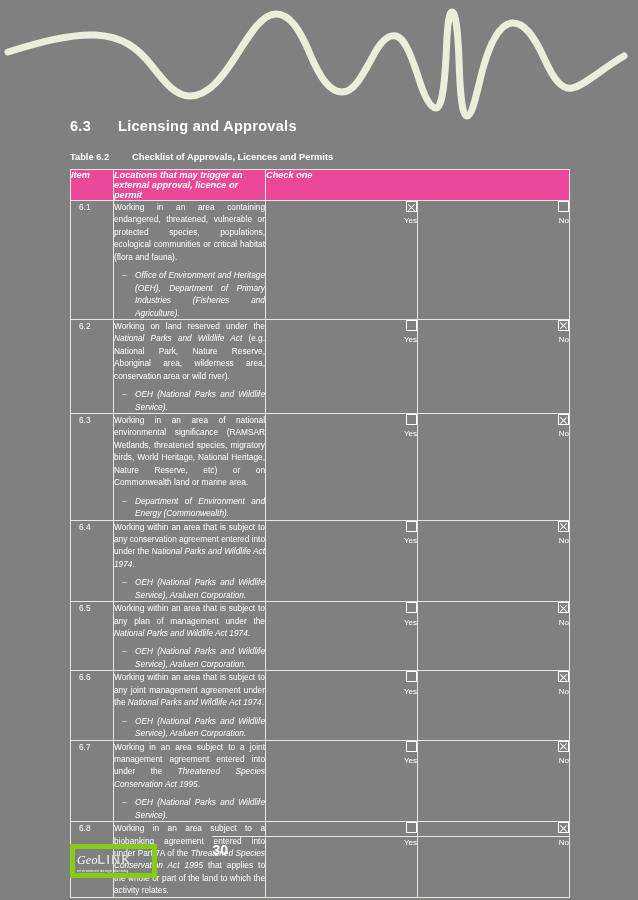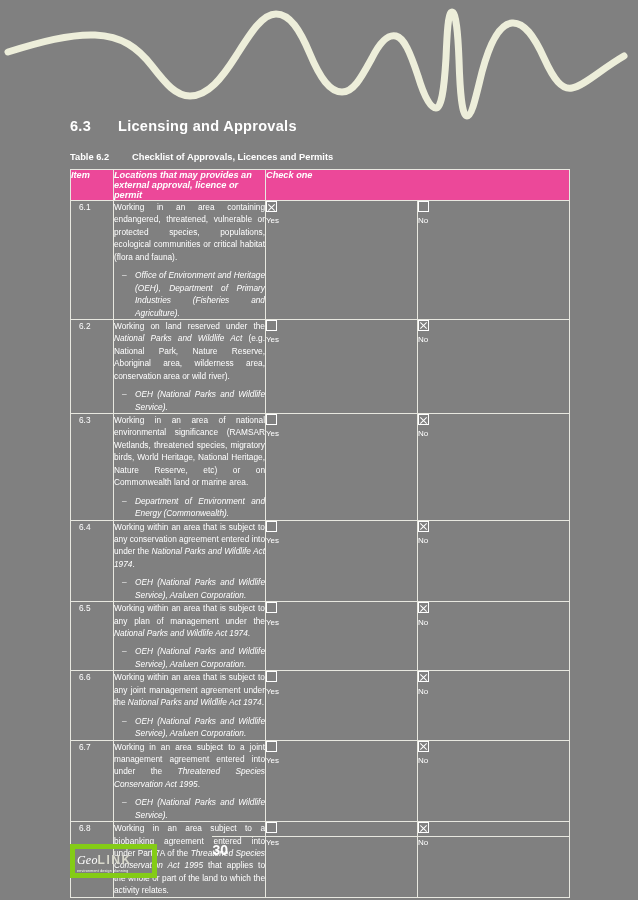--- a/index.html
+++ b/index.html
@@ -106,21 +106,21 @@
     margin-top: 6px;
     font-style: italic;
     padding-left: 8px;
   }
   tbody td.cell-desc .sub .dash { flex: 0 0 8px; }
   tbody td.cell-desc .sub .sub-text { text-align: justify; }
   em { font-style: italic; }
 
   td.cell-check {
     width: 40px;
-    text-align: left;
+    text-align: right;
     padding-top: 6px;
     border-top: 1px solid #e8e8e0;
     border-bottom: 1px solid #e8e8e0;
   }
   .checkbox {
     display: inline-block;
     width: 9px;
     height: 9px;
     border: 1px solid #ffffff;
     background: #808080;
@@ -235,21 +235,21 @@
 
   <div id="table-caption">
     <span class="cap-num">Table 6.2</span>
     <span>Checklist of Approvals, Licences and Permits</span>
   </div>
 
   <table class="approvals">
     <thead>
       <tr>
         <th class="col-item">Item</th>
-        <th class="col-desc">Locations that may provides an external approval, licence or permit</th>
+        <th class="col-desc">Locations that may trigger an external approval, licence or permit</th>
         <th class="col-check" colspan="2">Check one</th>
       </tr>
     </thead>
     <tbody id="table-body">
         <tr>
           <td class="cell-item">6.1</td>
           <td class="cell-desc">
             <p>Working in an area containing endangered, threatened, vulnerable or protected species, populations, ecological communities or critical habitat (flora and fauna).</p>
             <div class="sub">
               <span class="dash">–</span>

